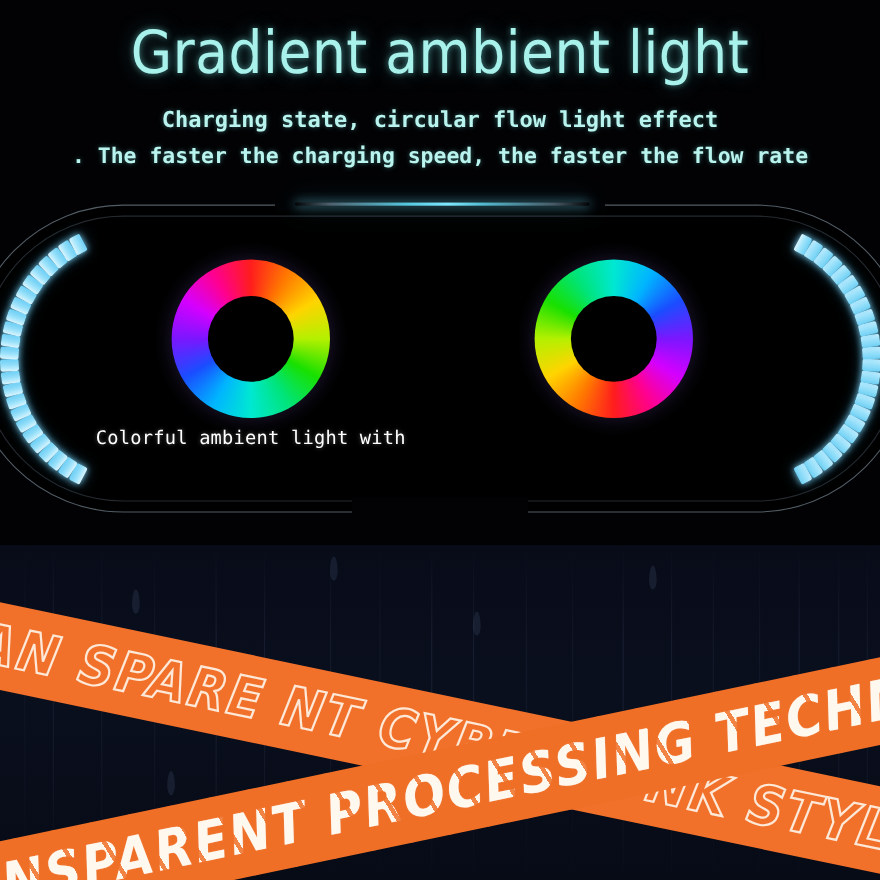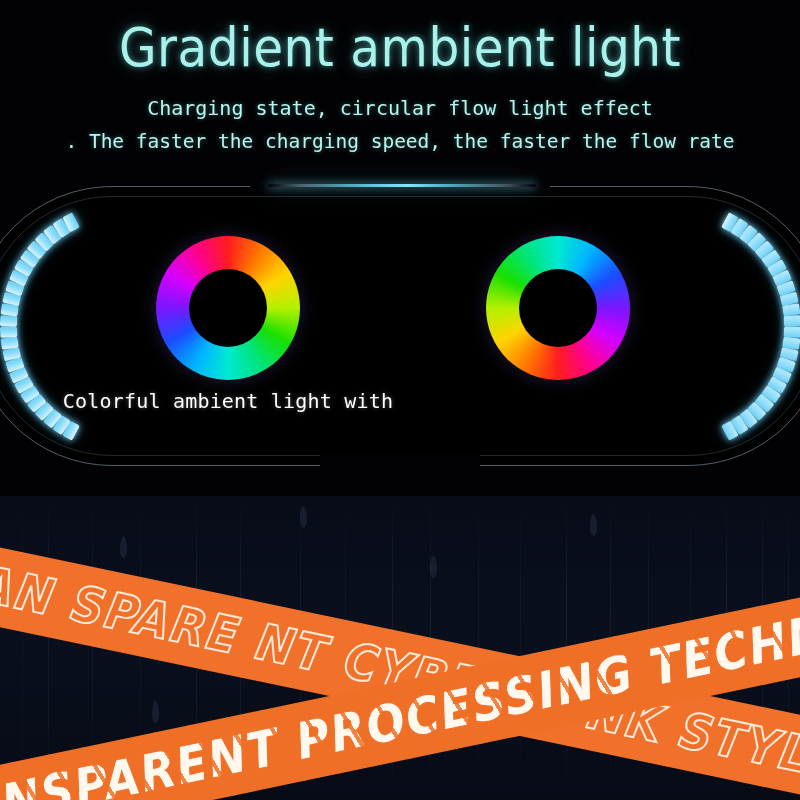--- a/index.html
+++ b/index.html
@@ -21,20 +21,21 @@
     font-size:54px; line-height:60px; font-weight:400;
     color:#a9f2ec; letter-spacing:0.5px;
     text-shadow:0 0 6px rgba(120,230,225,.55), 0 0 18px rgba(90,200,210,.35);
   }
 
   .sub {
     position:absolute; left:0; width:800px; text-align:center;
     font-family:"DejaVu Sans Mono","Liberation Mono", monospace;
     font-size:20px; line-height:24px; color:#b9f4ef;
     text-shadow:0 0 5px rgba(120,230,225,.45);
+    font-weight:bold;
   }
   #sub1 { top:96px; }
   #sub2 { top:130px; font-size:19.5px; }
 
   
   #device {
     position:absolute; left:-28px; top:186px; width:856px; height:280px;
     border-radius:140px;
     background:#000;
     box-shadow:inset 0 0 40px rgba(0,0,0,.9);
@@ -110,21 +111,21 @@
     background:conic-gradient(from 180deg,
       #ff1d1d 0%, #ff7a00 8.3%, #ffd400 16.6%, #b4f000 25%,
       #18e000 33.3%, #00e47a 41.6%, #00e8d2 50%, #00b4ff 58.3%,
       #1a4dff 66.6%, #7b16ff 75%, #d400ff 83.3%, #ff0090 91.6%, #ff1d1d 100%);
     box-shadow:0 0 18px rgba(120,90,200,.28);
   }
 
   .caption {
     position:absolute; top:389px; width:400px; text-align:center;
     font-family:"DejaVu Sans Mono","Liberation Mono", monospace;
-    font-size:20px; color:#ffffff; letter-spacing:0.2px;
+    font-size:17px; color:#ffffff; letter-spacing:0.2px;
     text-shadow:0 0 4px rgba(255,255,255,.35);
   }
   #capL { left:28px; }
   #capR { left:362px; }
 
   
   #bottom {
     position:absolute; left:0; top:496px; width:800px; height:304px;
     background:linear-gradient(180deg,#080c19 0%,#0a0f1e 45%,#070b16 100%);
     overflow:hidden;

